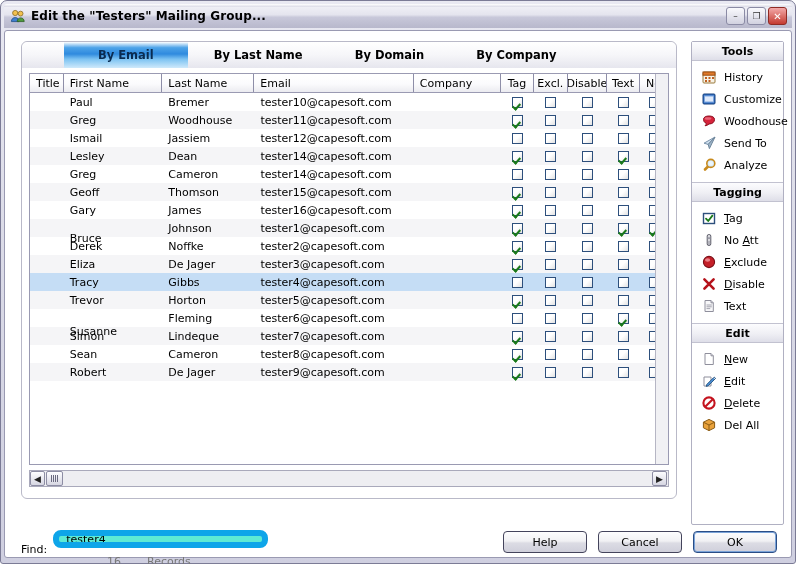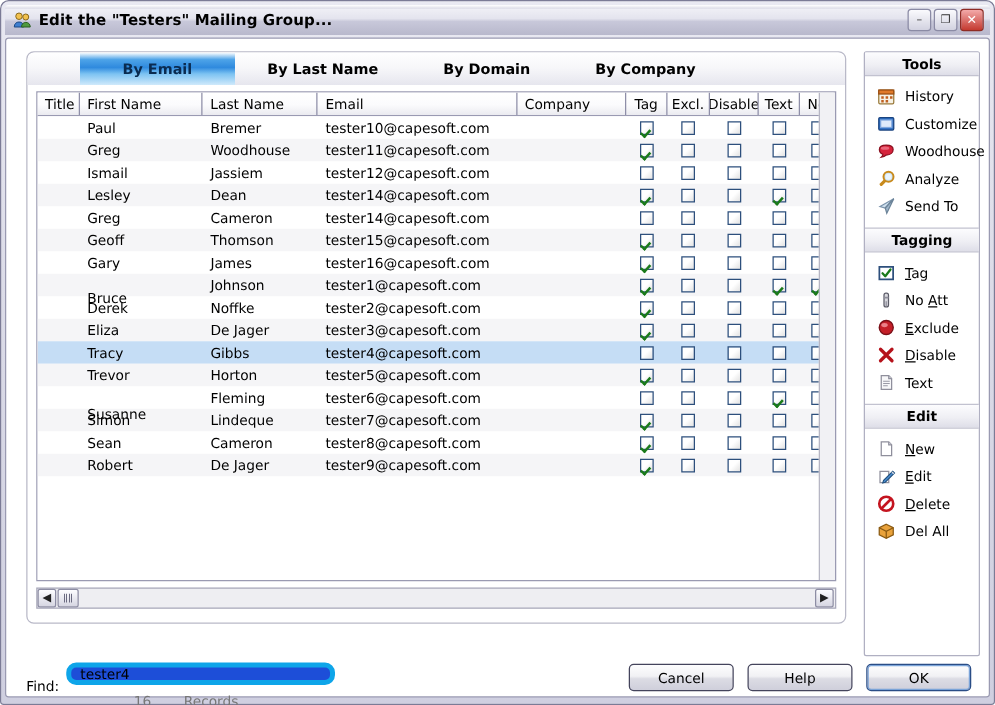--- a/index.html
+++ b/index.html
@@ -167,21 +167,21 @@
     height:22px;display:flex;align-items:center;padding-left:9px;cursor:default;
   }
   .sicon{width:16px;height:16px;margin-right:7px;flex:0 0 auto;position:relative;}
   .slabel{font-size:11px;color:#000;white-space:nowrap;}
   .slabel u{text-decoration:underline;}
   
   #findrow{position:absolute;left:16px;top:498px;width:260px;height:20px;display:flex;align-items:center;}
   #findlabel{font-size:11px;color:#000;margin-right:6px;margin-top:20px;}
   #findinput{
     width:215px;height:18px;box-sizing:border-box;
-    border:4px solid #0ea5e9;border-radius:8px;background:#1d4ed8;
+    border:6px solid #0ea5e9;border-radius:8px;background:#5eead4;
     font-family:"DejaVu Sans","Liberation Sans",sans-serif;font-size:11px;
     padding:0 7px;color:#000;outline:none;
   }
   #countrow{position:absolute;left:16px;top:522px;width:300px;height:16px;display:flex;align-items:center;}
   #countnum{width:100px;text-align:right;font-size:11px;color:#777;}
   #countlbl{margin-left:26px;font-size:11px;color:#777;}
   
   #btnrow{position:absolute;right:14px;top:500px;display:flex;gap:11px;}
   .dbtn{
     width:84px;height:22px;box-sizing:border-box;
@@ -640,35 +640,35 @@
               <svg class="ic" viewBox="0 0 16 16">
                 <path d="M2.5 6.5 C2.5 4 5 3 8 3 s5.5 1 5.5 3.5 -2 4.5 -5.5 4.5 c-1 1 -2.5 1.6 -4 1.8 1-.9 1.3-1.8 1.3-2.4 C3.5 9.6 2.5 8.2 2.5 6.5z" fill="#d6233b" stroke="#8b1020"></path>
                 <ellipse cx="7" cy="5.5" rx="3.4" ry="1.3" fill="#f07e8f" opacity=".75"></ellipse>
               </svg>
             </span>
             <span class="slabel">Woodhouse</span>
           </div>
           <div class="sitem">
             <span class="sicon">
               <svg class="ic" viewBox="0 0 16 16">
+                <path d="M14 2 L3 8.2 L7.2 9.4 Z" fill="#cfe0ef" stroke="#7b93ab"></path>
+                <path d="M14 2 L7.2 9.4 L8.4 13.6 Z" fill="#9fb6ca" stroke="#6c8499"></path>
+              </svg>
+            </span>
+            <span class="slabel">Send To</span>
+          </div>
+          <div class="sitem">
+            <span class="sicon">
+              <svg class="ic" viewBox="0 0 16 16">
                 <line x1="4" y1="12.5" x2="8" y2="8.5" stroke="#c88a1c" stroke-width="2.6" stroke-linecap="round"></line>
                 <circle cx="9.8" cy="6.4" r="4" fill="#cfe6f7" stroke="#c88a1c" stroke-width="1.6"></circle>
                 <circle cx="9.8" cy="6.4" r="2.4" fill="#eaf5fd"></circle>
               </svg>
             </span>
             <span class="slabel">Analyze</span>
-          </div>
-          <div class="sitem">
-            <span class="sicon">
-              <svg class="ic" viewBox="0 0 16 16">
-                <path d="M14 2 L3 8.2 L7.2 9.4 Z" fill="#cfe0ef" stroke="#7b93ab"></path>
-                <path d="M14 2 L7.2 9.4 L8.4 13.6 Z" fill="#9fb6ca" stroke="#6c8499"></path>
-              </svg>
-            </span>
-            <span class="slabel">Send To</span>
           </div>
         </div>
         <div class="grp-head sub">Tagging</div>
         <div class="grp-body">
           <div class="sitem">
             <span class="sicon">
               <svg class="ic" viewBox="0 0 16 16">
                 <rect x="2.5" y="3.5" width="11" height="10" fill="#fff" stroke="#2d4f7c" stroke-width="1.4"></rect>
                 <path d="M5 8.6 L7.2 11 L11.4 5.6" fill="none" stroke="#1a7a1a" stroke-width="1.8" stroke-linecap="round" stroke-linejoin="round"></path>
               </svg>
@@ -763,19 +763,19 @@
     <div id="findrow">
       <span id="findlabel">Find:</span>
       <input id="findinput" type="text" value="tester4" style="">
     </div>
     <div id="countrow">
       <span id="countnum">16</span>
       <span id="countlbl">Records</span>
     </div>
 
     <div id="btnrow">
+        <span class="dbtn">Help</span>
         <span class="dbtn">Cancel</span>
-        <span class="dbtn">Help</span>
         <span class="dbtn default">OK</span>
       </div>
 
   </div>
 </div>
 
 </body></html>

